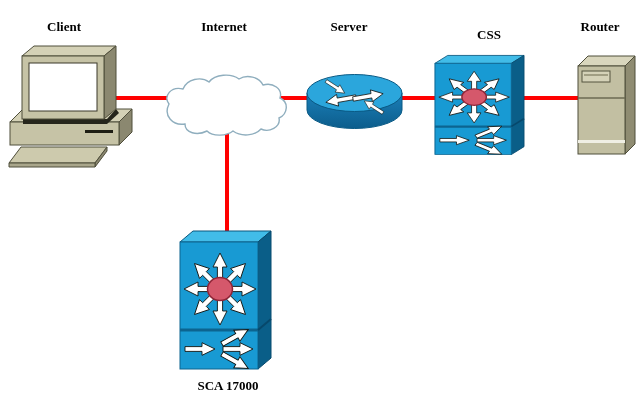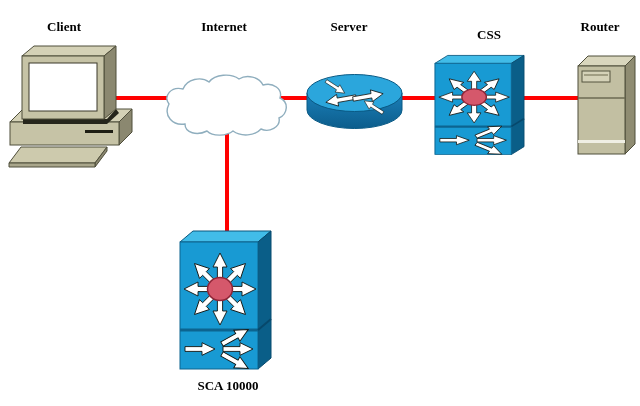--- a/index.html
+++ b/index.html
@@ -24,21 +24,21 @@
   <div class="link" style="left:280px;top:96px;width:44px;height:4px"></div>
   <div class="link" style="left:396px;top:96px;width:42px;height:4px"></div>
   <div class="link" style="left:520px;top:96px;width:60px;height:4px"></div>
   <div class="link" style="left:225px;top:126px;width:4px;height:108px"></div>
 
   <div class="node-label" style="left:64px;top:20px">Client</div>
   <div class="node-label" style="left:224px;top:20px">Internet</div>
   <div class="node-label" style="left:349px;top:20px">Server</div>
   <div class="node-label" style="left:489px;top:28px">CSS</div>
   <div class="node-label" style="left:600px;top:20px">Router</div>
-  <div class="node-label" style="left:228px;top:379px">SCA 10000</div>
+  <div class="node-label" style="left:228px;top:379px">SCA 17000</div>
 
   <svg class="icon" style="left:7px;top:45px" width="132" height="124" viewBox="0 0 132 124">
 
     <polygon points="3,77 16,64 125,64 112,77" fill="#D4D1B6" stroke="#4F4E3B" stroke-width="1"></polygon>
     <polygon points="112,77 125,64 125,87 112,100" fill="#8B8870" stroke="#4F4E3B" stroke-width="1"></polygon>
     <rect x="3" y="77" width="109" height="23" fill="#C6C3A6" stroke="#4F4E3B" stroke-width="1"></rect>
     <rect x="78" y="85" width="28" height="3" fill="#1E1E14"></rect>
 
     <polygon points="16,74 100,74 100,79 16,79" fill="#26261C"></polygon>
     <polygon points="100,79 100,74 109,64 112,68" fill="#26261C"></polygon>

